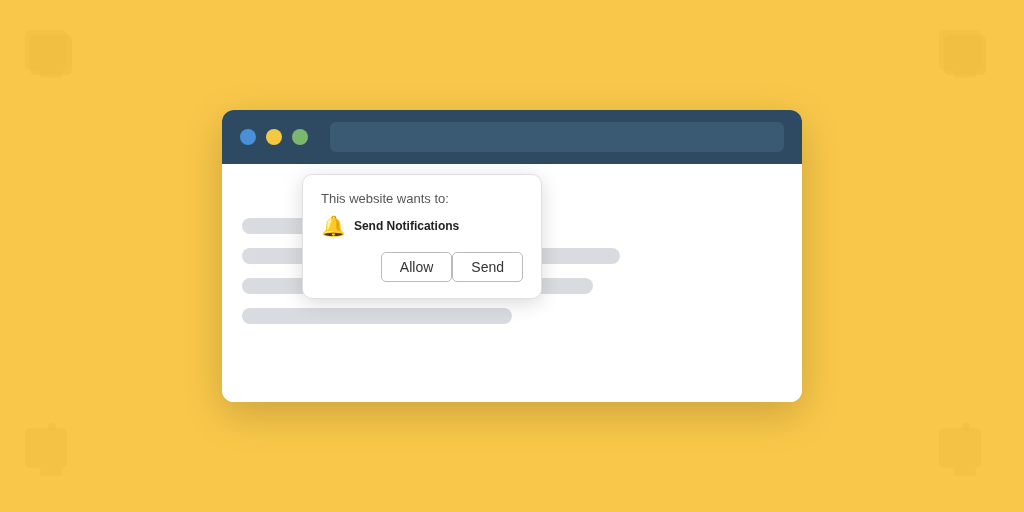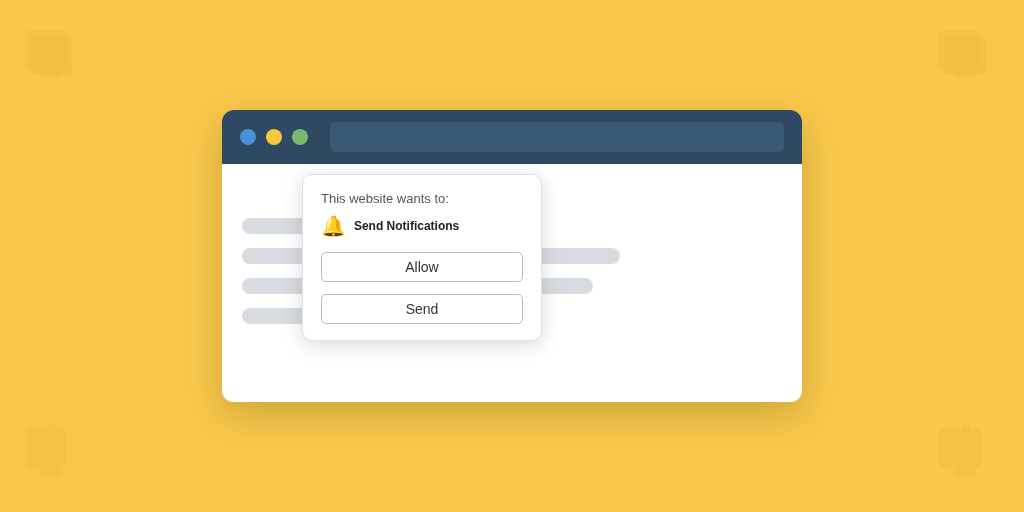--- a/index.html
+++ b/index.html
@@ -130,22 +130,21 @@
 
     .popup-notification-text {
       font-size: 12px;
       font-weight: 700;
       color: #222;
     }
 
     .popup-buttons {
       display: flex;
       justify-content: flex-end;
-      gap: 12px;
-      flex-direction: column;
+      gap: 0;
     }
 
     .popup-btn {
       padding: 6px 18px;
       border-radius: 5px;
       font-size: 14px;
       font-weight: 500;
       cursor: pointer;
       border: 1.5px solid #bbb;
       background: #fff;

